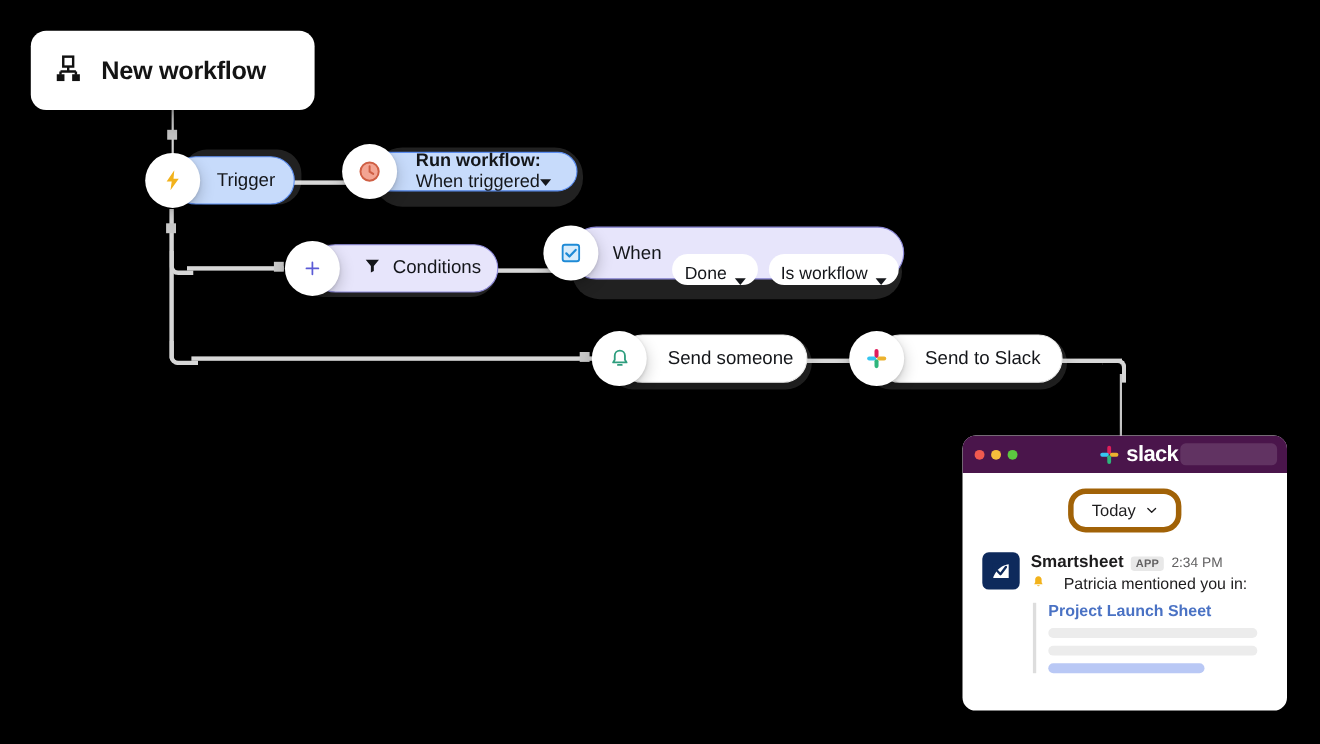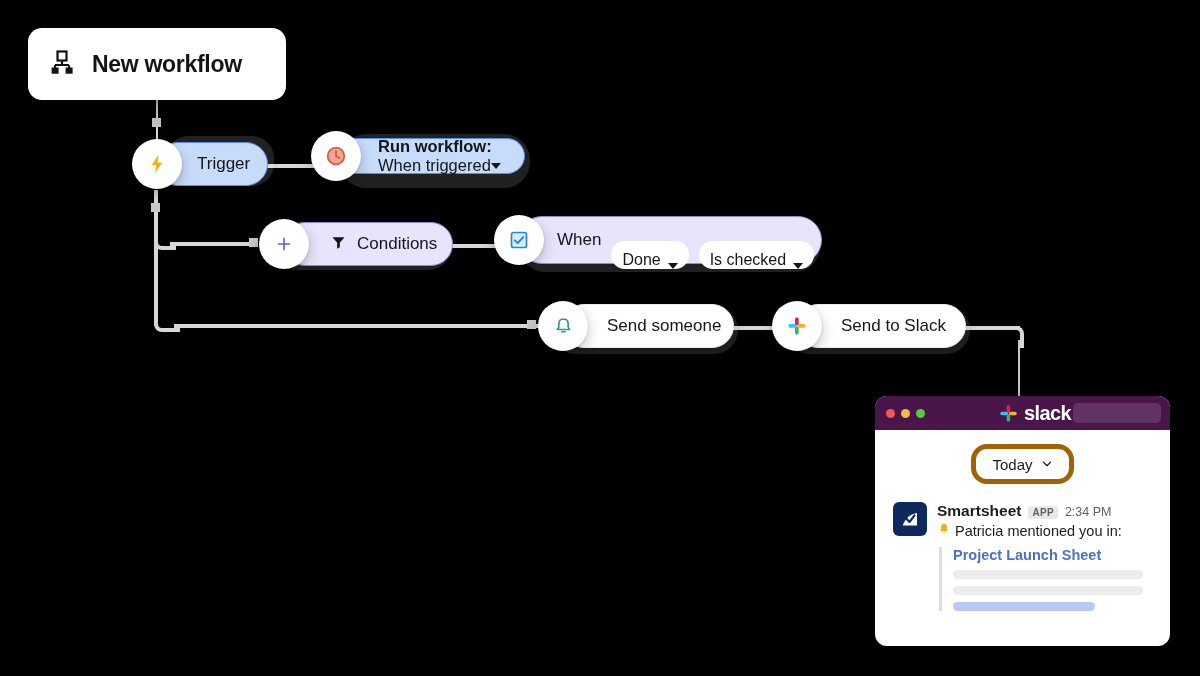--- a/index.html
+++ b/index.html
@@ -86,21 +86,21 @@
     width:34px;height:34px;border-radius:6px;background:#0e2a5c;flex:none;
     display:flex;align-items:center;justify-content:center;
   }
   .msg-head{display:flex;align-items:baseline;gap:7px;}
   .msg-name{font-size:15.5px;font-weight:bold;color:#1d1c1d;}
   .app-tag{
     font-size:10px;font-weight:bold;color:#616061;background:#e8e8e8;
     border-radius:3px;padding:1px 4px;letter-spacing:.3px;
   }
   .msg-time{font-size:12.5px;color:#616061;}
-  .msg-line{display:flex;align-items:center;gap:4px;font-size:14.5px;color:#1d1c1d;margin-top:2px;}
+  .msg-line{display:flex;align-items:center;gap:16px;font-size:14.5px;color:#1d1c1d;margin-top:2px;}
   #quote{margin:8px 0 0 2px;border-left:3px solid #ddd;padding-left:11px;}
   #quote-title{font-size:14.5px;font-weight:bold;color:#4a72c4;}
   .bar{height:9px;border-radius:5px;margin-top:7px;}
   .bar.g{background:#ececec;}
   .bar.b{background:#b9c8f5;}
 </style>
 </head>
 <body>
 
 <div id="stage">
@@ -185,35 +185,35 @@
           <svg width="17" height="17" viewBox="0 0 24 24">
             <path d="M3.5 4.5h17l-6.6 8v6.3l-3.8 2.1V12.5L3.5 4.5z" fill="#14161a"></path>
           </svg>
         </span>
         <span class="nlabel">Conditions</span>
       </span>
     </div>
   </div>
 
   <div class="nshadow" style="left:520px;top:222px;width:300px;height:50px;border-radius:25px;"></div>
-  <div class="node" style="left:518px;top:216px;">
+  <div class="node" style="left:518px;top:206px;">
     <div class="pill lav" style="width:304px;height:48px;border-radius:24px;padding-left:38px;gap:10px;">
       <span class="bubble">
         <svg width="20" height="20" viewBox="0 0 24 24">
           <rect x="3" y="3" width="18" height="18" rx="2.5" fill="#d9ecfb" stroke="#1e8ad6" stroke-width="2"></rect>
           <path d="M7 12.4l3.4 3.4L17.2 8.6" fill="none" stroke="#1e8ad6" stroke-width="2.4" stroke-linecap="round" stroke-linejoin="round"></path>
         </svg>
       </span>
       <span class="nlabel">When</span>
       <span class="drop">
         <span>Done</span>
         <span class="caret"></span>
       </span>
       <span class="drop">
-        <span>Is checked</span>
+        <span>Is workflow</span>
         <span class="caret"></span>
       </span>
     </div>
   </div>
 
   <div class="nshadow" style="left:552px;top:306px;width:186px;height:48px;border-radius:24px;"></div>
   <div class="node" style="left:562px;top:304px;">
     <div class="pill white" style="width:172px;padding-left:44px;box-shadow:0 6px 16px rgba(0,0,0,.20);">
       <span class="bubble">
         <svg width="21" height="21" viewBox="0 0 24 24">

